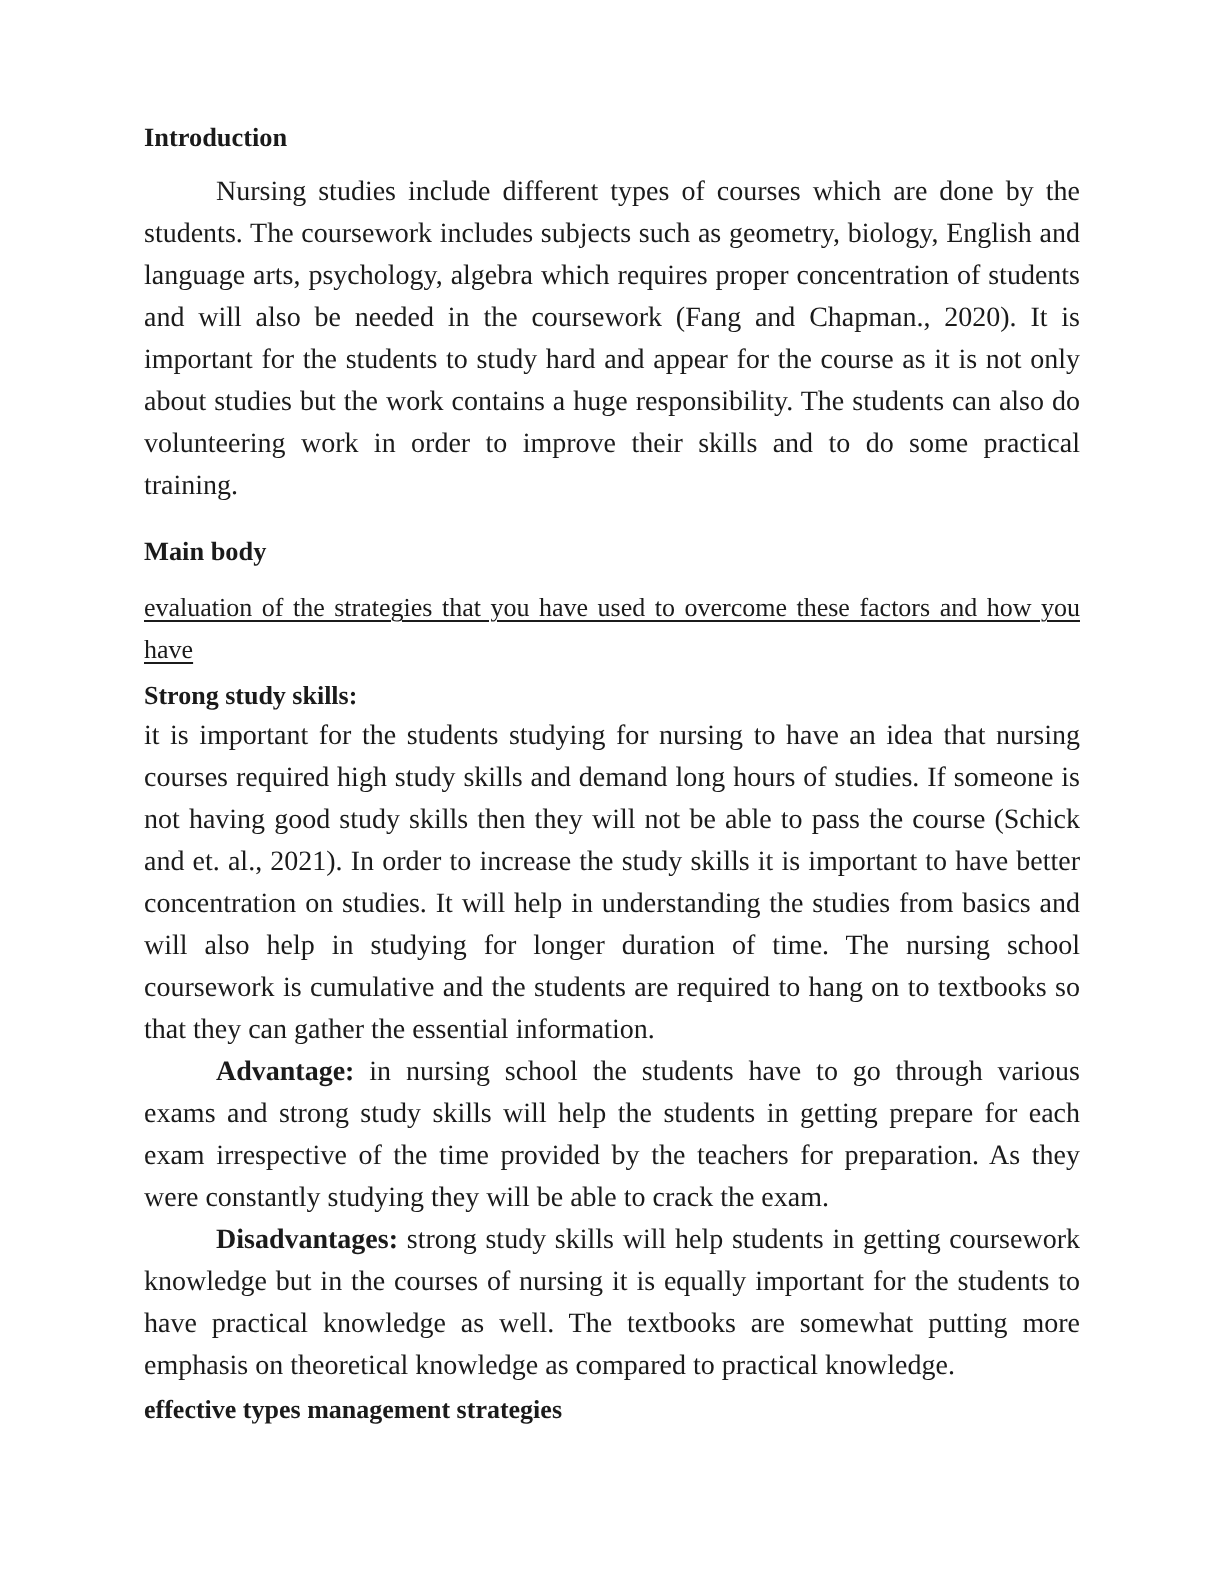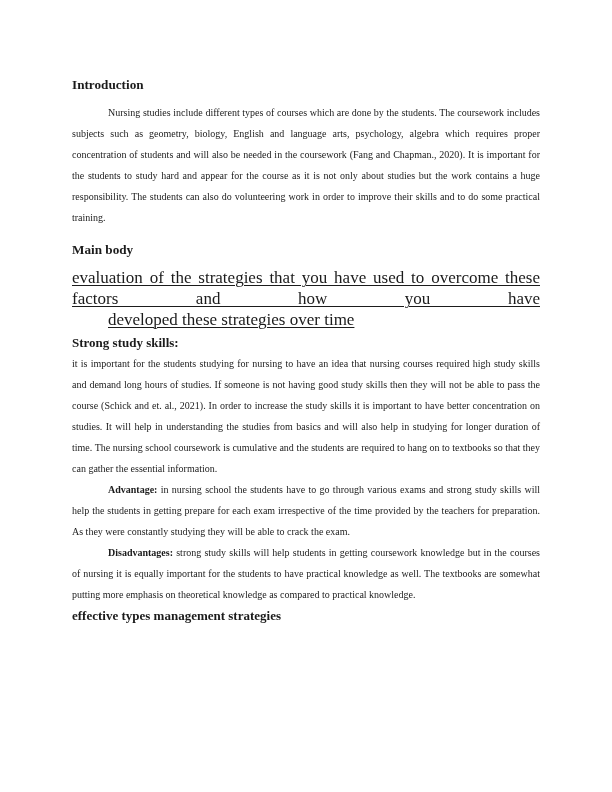--- a/index.html
+++ b/index.html
@@ -16,36 +16,36 @@
     width: 612px;
     height: 792px;
     margin: 0 auto;
     background: #ffffff;
     overflow: hidden;
     box-sizing: border-box;
   }
   .content {
     position: absolute;
     left: 72px;
-    top: 74px;
+    top: 58px;
     width: 468px;
   }
 
   
   .h-section {
     font-size: 13.2px;
     font-weight: bold;
     line-height: 21px;
     margin: 0 0 7px 0;
     text-align: left;
   }
 
   
   .h-underline {
-    font-size: 17px;
+    font-size: 13px;
     font-weight: normal;
     line-height: 21px;
     margin: 0 0 2px 0;
     text-align: justify;
     text-align-last: left;
     text-decoration: underline;
     text-underline-offset: 2px;
     text-decoration-thickness: 1px;
   }
   .h-underline .line1 {
@@ -62,21 +62,21 @@
   .h-run {
     font-size: 13px;
     font-weight: bold;
     line-height: 21px;
     margin: 0;
     text-align: left;
   }
 
   
   p.body {
-    font-size: 10px;
+    font-size: 14px;
     line-height: 21px;
     margin: 0;
     text-align: justify;
     text-align-last: left;
     hyphens: none;
   }
   p.body.indent {
     text-indent: 36px;
   }
   p.body .lead {
@@ -94,21 +94,20 @@
     <h2 class="h-section">Introduction</h2>
 
     <p class="body indent">Nursing studies include different types of courses which are done by the students. The coursework includes subjects such as geometry, biology, English and language arts, psychology, algebra which requires proper concentration of students and will also be needed in the coursework (Fang and Chapman., 2020). It is important for the students to study hard and appear for the course as it is not only about studies but the work contains a huge responsibility. The students can also do volunteering work  in order to improve their skills and to do some practical training.</p>
 
     <div class="gap-md"></div>
 
     <h2 class="h-section">Main body</h2>
 
     <div class="h-underline">
       <span class="line1">evaluation of the strategies that you have used to overcome these factors and how you have</span>
-      <span class="line2">developed these strategies over time</span>
     </div>
 
     <h3 class="h-run">Strong study skills:</h3>
 
     <p class="body">it is important for the students studying for nursing to have an idea that nursing courses required high study skills and demand long hours of studies. If someone is not having good study skills then they will not be able to pass the course  (Schick and et. al., 2021). In order to increase the study skills it is important to have better concentration on studies. It will help in understanding the studies from basics and will also help in studying for longer duration of time. The nursing school coursework is cumulative and the students are required to hang on to textbooks so that they can gather the essential information.</p>
 
     <p class="body indent">
       <span class="lead">Advantage:</span><span> in nursing school the students have to go through various exams and strong study skills will help the students in getting prepare for each exam irrespective of the time provided by the teachers for preparation. As they were constantly studying they will be able to crack the exam.</span>
     </p>
 

